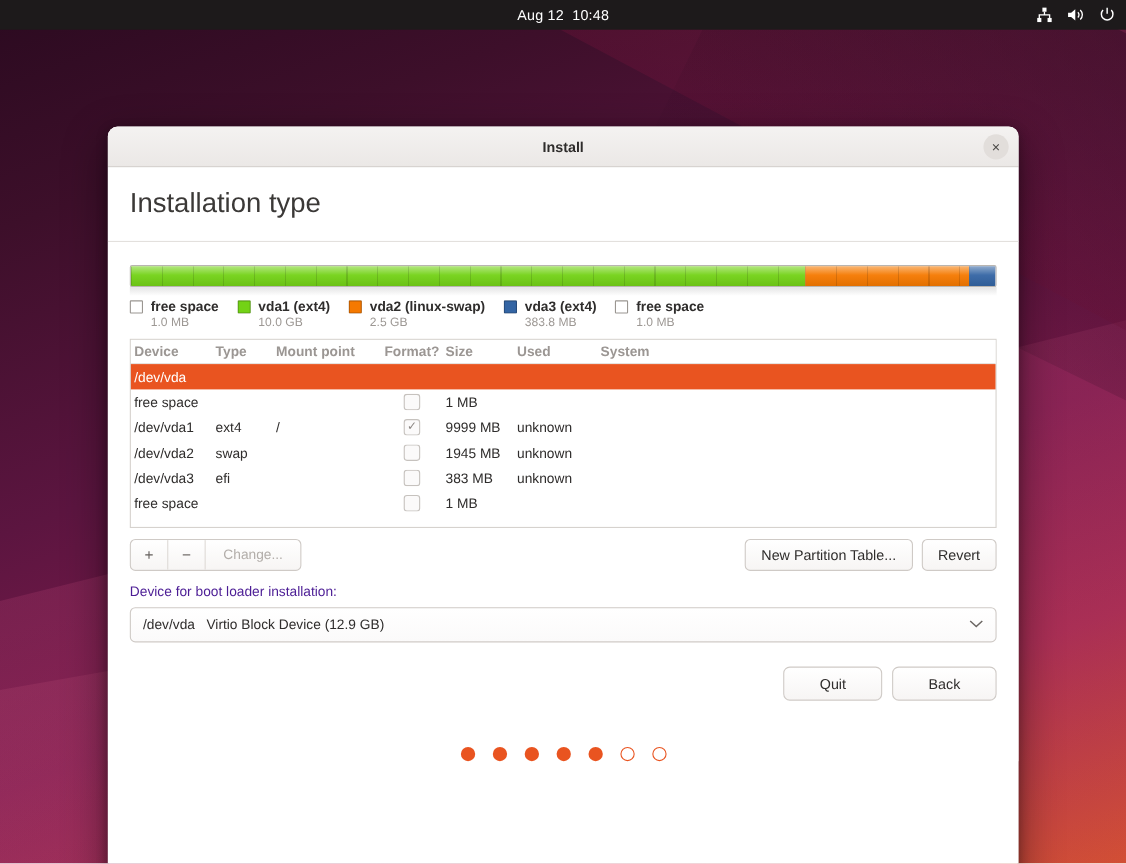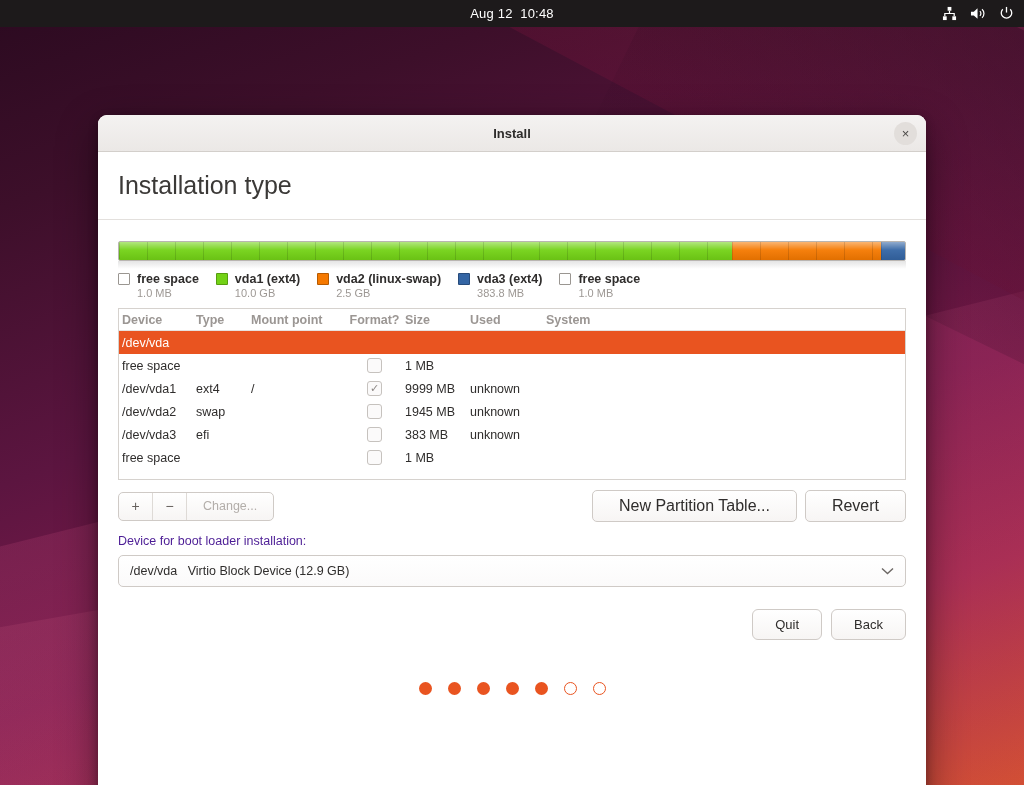--- a/index.html
+++ b/index.html
@@ -237,23 +237,23 @@
     margin-top: 10px;
     width: 788px;
     display: flex;
     align-items: center;
     justify-content: space-between;
   }
   .btn {
     background: linear-gradient(180deg,#ffffff 0%,#f7f5f4 100%);
     border: 1px solid #cfcac6;
     border-radius: 5px;
-    font-size: 16px;
+    font-size: 13px;
     color: #2f2d2c;
-    padding: 6px 26px;
+    padding: 6px 14px;
     cursor: pointer;
     font-family: "Liberation Sans", sans-serif;
     white-space: nowrap;
   }
   #seg-group {
     display: flex;
     border: 1px solid #cfcac6;
     border-radius: 5px;
     overflow: hidden;
     background: linear-gradient(180deg,#ffffff 0%,#f7f5f4 100%);
@@ -300,21 +300,21 @@
   #boot-select .chev { margin-left: auto; color: #6c6764; font-size: 11px; }
 
   
   #actions {
     margin-top: 22px;
     width: 788px;
     display: flex;
     justify-content: flex-end;
     gap: 9px;
   }
-  #actions .btn { padding: 7px 22px; font-size: 13px; border-radius: 6px; }
+  #actions .btn { padding: 7px 32px; font-size: 13px; border-radius: 6px; }
 
   
   #dots {
     margin-top: 42px;
     width: 788px;
     display: flex;
     justify-content: center;
     gap: 16px;
   }
   .dot { width: 13px; height: 13px; border-radius: 50%; }

